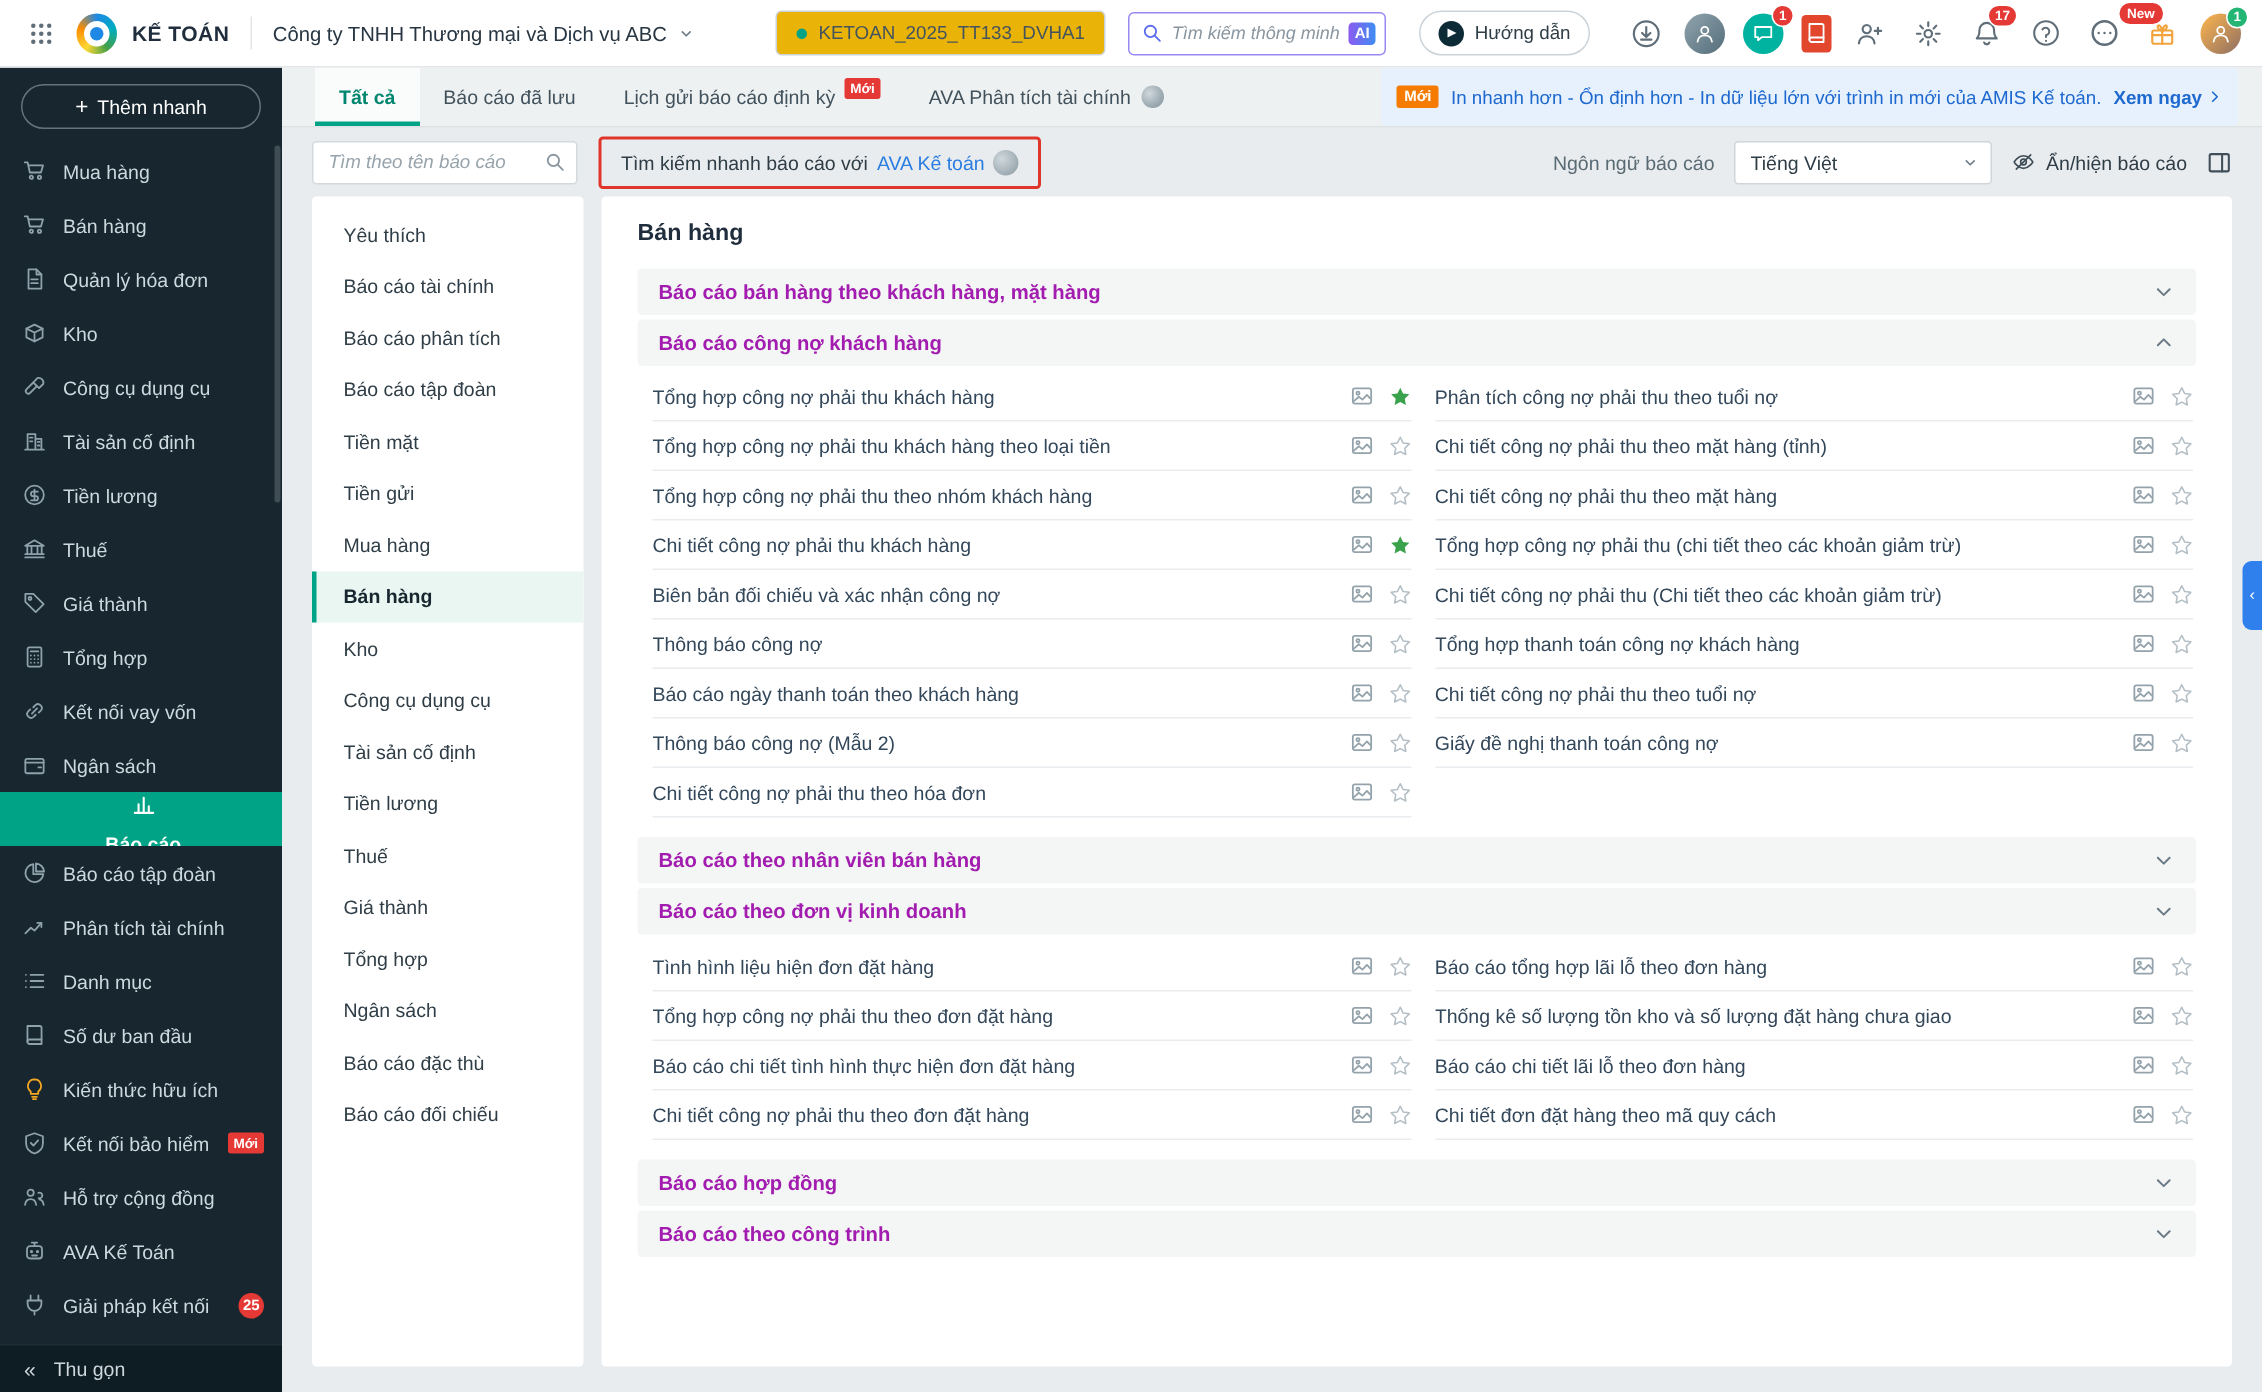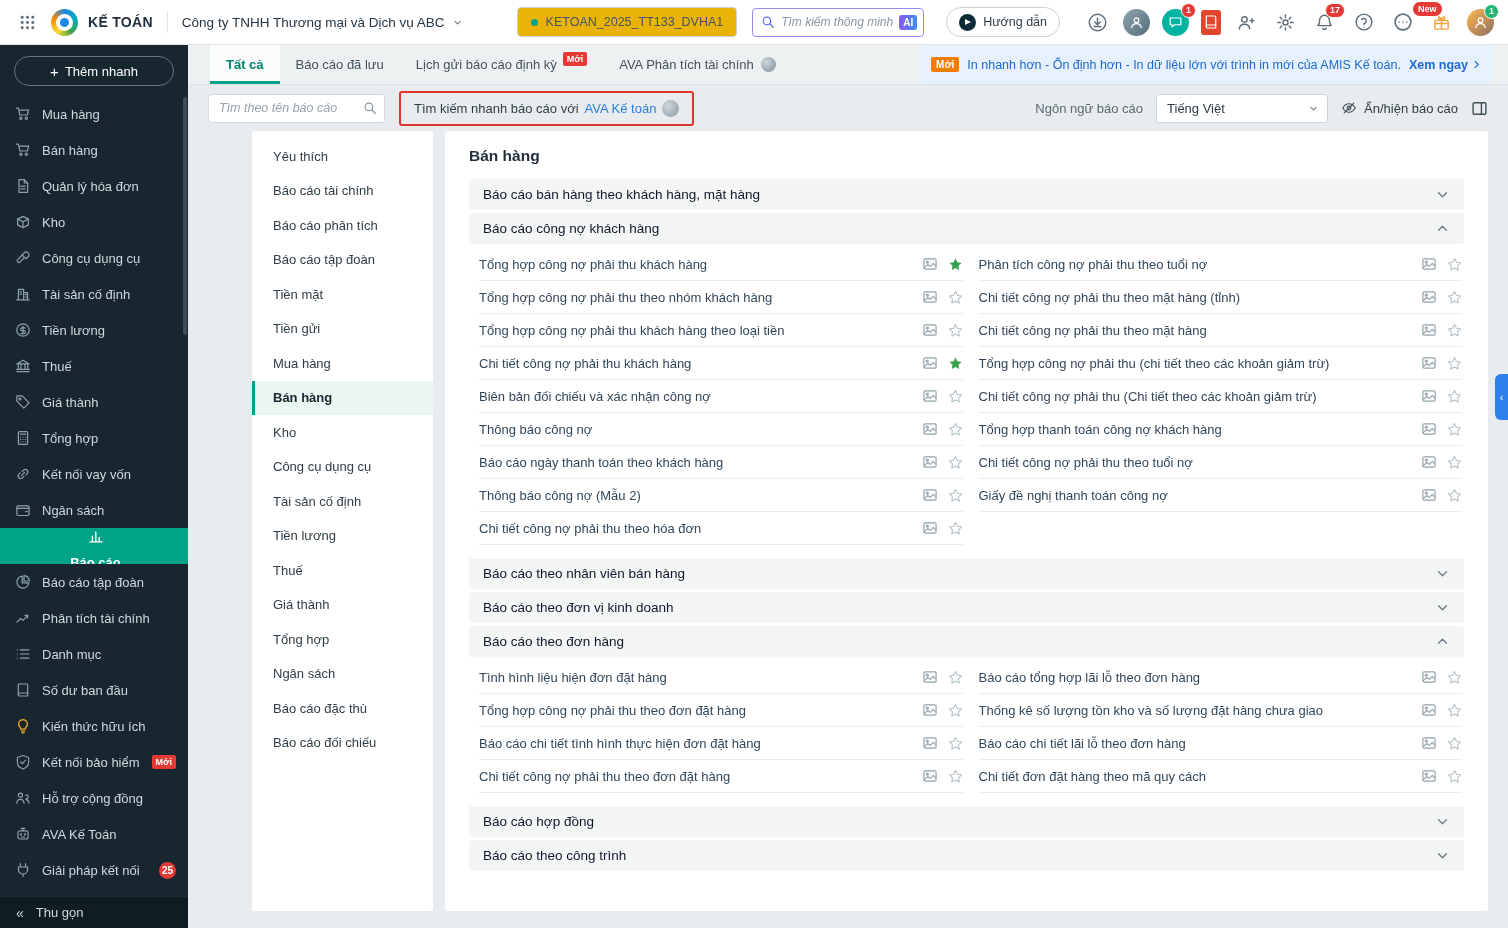--- a/index.html
+++ b/index.html
@@ -74,28 +74,28 @@
   .ava-quick .alink{color:#2A7DE1;}
   .ava-logo{width:17px;height:17px;border-radius:50%;background:radial-gradient(circle at 35% 35%,#cfd8dd,#8a98a1);flex:none;}
   .toolbar-right{margin-left:auto;display:flex;align-items:center;gap:13px;}
   .lang-label{font-size:13px;color:#5a6a74;white-space:nowrap;}
   .lang-select{width:172px;height:29px;background:#fff;border:1px solid #cfd5d9;border-radius:3px;display:flex;align-items:center;padding:0 8px 0 10px;font-size:13px;color:#2f3d46;cursor:pointer;}
   .lang-select .chev{margin-left:auto;color:#6b7a84;}
   .toggle-reports{display:flex;align-items:center;gap:7px;font-size:13px;color:#2f3d46;cursor:pointer;white-space:nowrap;}
   .toggle-reports .ic{color:#3f4e58;}
   .panel-icon{color:#3f4e58;cursor:pointer;}
 
-  .content-row{flex:1;display:flex;gap:12px;padding:0 20px 17px 20px;min-height:0;margin-left:44px;}
+  .content-row{flex:1;display:flex;gap:12px;padding:0 20px 17px 20px;min-height:0;}
   .cat-panel{width:181px;background:#fff;border-radius:3px;padding:8px 0;overflow:hidden;flex:none;}
   .cat-item{height:34.5px;display:flex;align-items:center;padding:0 10px 0 18px;font-size:13px;color:#2f3d46;cursor:pointer;border-left:3px solid transparent;white-space:nowrap;}
   .cat-item.active{background:#e9f6f1;border-left-color:#00A385;font-weight:bold;color:#17262f;}
   .report-panel{flex:1;background:#fff;border-radius:3px;padding:14px 24px 20px;overflow:hidden;min-width:0;}
   .report-title{font-size:15.5px;font-weight:bold;color:#1f2d3d;margin:2px 0 14px;}
   .sec{margin-bottom:3px;}
-  .sec-head{height:31px;background:#f4f5f5;border-radius:3px;display:flex;align-items:center;padding:0 14px;font-size:13.5px;font-weight:normal;color:#0f172a;cursor:pointer;margin-bottom:2px;}
+  .sec-head{height:31px;background:#f4f5f5;border-radius:3px;display:flex;align-items:center;padding:0 14px;font-size:13.5px;font-weight:bold;color:#a21caf;cursor:pointer;margin-bottom:2px;}
   .sec-head .chev{margin-left:auto;color:#6b7a84;display:inline-flex;}
   .sec-body{display:flex;gap:16px;padding:2px 2px 10px 10px;}
   .sec-col{flex:1;min-width:0;}
   .report-row{height:33px;display:flex;align-items:center;gap:10px;border-bottom:1px solid #e9ecee;cursor:pointer;}
   .report-label{flex:1;min-width:0;font-size:13px;color:#33475a;white-space:nowrap;overflow:hidden;text-overflow:ellipsis;}
   .row-ic{color:#94a3ab;display:inline-flex;flex:none;}
   .star{display:inline-flex;flex:none;}
   .star.outline{color:#b3bec5;}
   .star.filled{color:#3AA24D;}
 
@@ -589,36 +589,36 @@
                       <path d="M2.6 11.4l3.3-2.9 2.4 1.9 3-3.1 2.1 2.3"></path>
                     </svg>
                   </span>
                   <span class="star filled">
                     <svg viewBox="0 0 16 16" width="15" height="15" fill="currentColor">
                       <path d="M8 1.6l2 4.05 4.45.65-3.22 3.14.76 4.43L8 11.78l-3.99 2.09.76-4.43L1.55 6.3 6 5.65z"></path>
                     </svg>
                   </span>
                 </div>
                 <div class="report-row">
+                  <span class="report-label">Tổng hợp công nợ phải thu khách hàng theo loại tiền</span>
+                  <span class="row-ic">
+                    <svg viewBox="0 0 16 16" width="16" height="16" fill="none" stroke="currentColor" stroke-width="1.2" stroke-linecap="round" stroke-linejoin="round">
+                      <rect x="1.9" y="2.9" width="12.2" height="10.2" rx="1.4"></rect>
+                      <circle cx="5.3" cy="6.1" r="1.05"></circle>
+                      <path d="M2.6 11.4l3.3-2.9 2.4 1.9 3-3.1 2.1 2.3"></path>
+                    </svg>
+                  </span>
+                  <span class="star outline">
+                    <svg viewBox="0 0 16 16" width="15" height="15" fill="none" stroke="currentColor" stroke-width="1.1" stroke-linejoin="round">
+                      <path d="M8 1.6l2 4.05 4.45.65-3.22 3.14.76 4.43L8 11.78l-3.99 2.09.76-4.43L1.55 6.3 6 5.65z"></path>
+                    </svg>
+                  </span>
+                </div>
+                <div class="report-row">
                   <span class="report-label">Tổng hợp công nợ phải thu theo nhóm khách hàng</span>
-                  <span class="row-ic">
-                    <svg viewBox="0 0 16 16" width="16" height="16" fill="none" stroke="currentColor" stroke-width="1.2" stroke-linecap="round" stroke-linejoin="round">
-                      <rect x="1.9" y="2.9" width="12.2" height="10.2" rx="1.4"></rect>
-                      <circle cx="5.3" cy="6.1" r="1.05"></circle>
-                      <path d="M2.6 11.4l3.3-2.9 2.4 1.9 3-3.1 2.1 2.3"></path>
-                    </svg>
-                  </span>
-                  <span class="star outline">
-                    <svg viewBox="0 0 16 16" width="15" height="15" fill="none" stroke="currentColor" stroke-width="1.1" stroke-linejoin="round">
-                      <path d="M8 1.6l2 4.05 4.45.65-3.22 3.14.76 4.43L8 11.78l-3.99 2.09.76-4.43L1.55 6.3 6 5.65z"></path>
-                    </svg>
-                  </span>
-                </div>
-                <div class="report-row">
-                  <span class="report-label">Tổng hợp công nợ phải thu khách hàng theo loại tiền</span>
                   <span class="row-ic">
                     <svg viewBox="0 0 16 16" width="16" height="16" fill="none" stroke="currentColor" stroke-width="1.2" stroke-linecap="round" stroke-linejoin="round">
                       <rect x="1.9" y="2.9" width="12.2" height="10.2" rx="1.4"></rect>
                       <circle cx="5.3" cy="6.1" r="1.05"></circle>
                       <path d="M2.6 11.4l3.3-2.9 2.4 1.9 3-3.1 2.1 2.3"></path>
                     </svg>
                   </span>
                   <span class="star outline">
                     <svg viewBox="0 0 16 16" width="15" height="15" fill="none" stroke="currentColor" stroke-width="1.1" stroke-linejoin="round">
                       <path d="M8 1.6l2 4.05 4.45.65-3.22 3.14.76 4.43L8 11.78l-3.99 2.09.76-4.43L1.55 6.3 6 5.65z"></path>
@@ -854,28 +854,20 @@
             <div class="sec-head">
               <span>Báo cáo theo đơn vị kinh doanh</span>
               <span class="chev">
                 <svg viewBox="0 0 16 16" width="15" height="15" fill="none" stroke="currentColor" stroke-width="1.4" stroke-linecap="round" stroke-linejoin="round">
                   <path d="M3.8 6.2L8 10.4l4.2-4.2"></path>
                 </svg>
               </span>
             </div>
           </section>
           <section class="sec">
-            <div class="sec-head">
-              <span>Báo cáo theo đơn hàng</span>
-              <span class="chev">
-                <svg viewBox="0 0 16 16" width="15" height="15" fill="none" stroke="currentColor" stroke-width="1.4" stroke-linecap="round" stroke-linejoin="round">
-                  <path d="M3.8 9.8L8 5.6l4.2 4.2"></path>
-                </svg>
-              </span>
-            </div>
             <div class="sec-body">
               <div class="sec-col">
                 <div class="report-row">
                   <span class="report-label">Tình hình liệu hiện đơn đặt hàng</span>
                   <span class="row-ic">
                     <svg viewBox="0 0 16 16" width="16" height="16" fill="none" stroke="currentColor" stroke-width="1.2" stroke-linecap="round" stroke-linejoin="round">
                       <rect x="1.9" y="2.9" width="12.2" height="10.2" rx="1.4"></rect>
                       <circle cx="5.3" cy="6.1" r="1.05"></circle>
                       <path d="M2.6 11.4l3.3-2.9 2.4 1.9 3-3.1 2.1 2.3"></path>
                     </svg>

